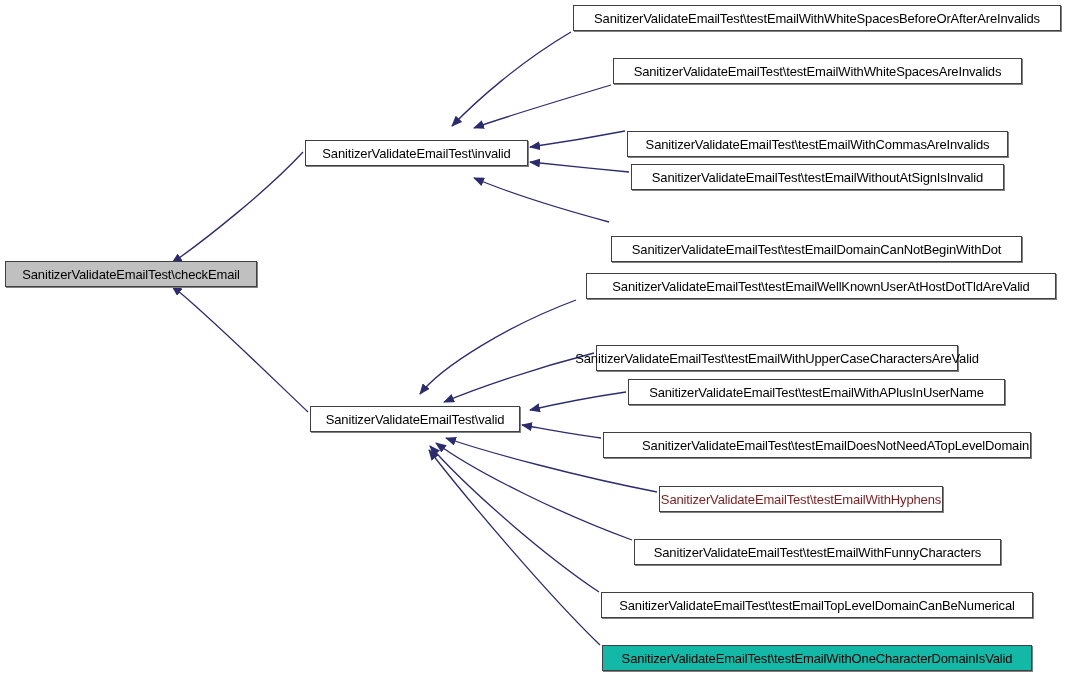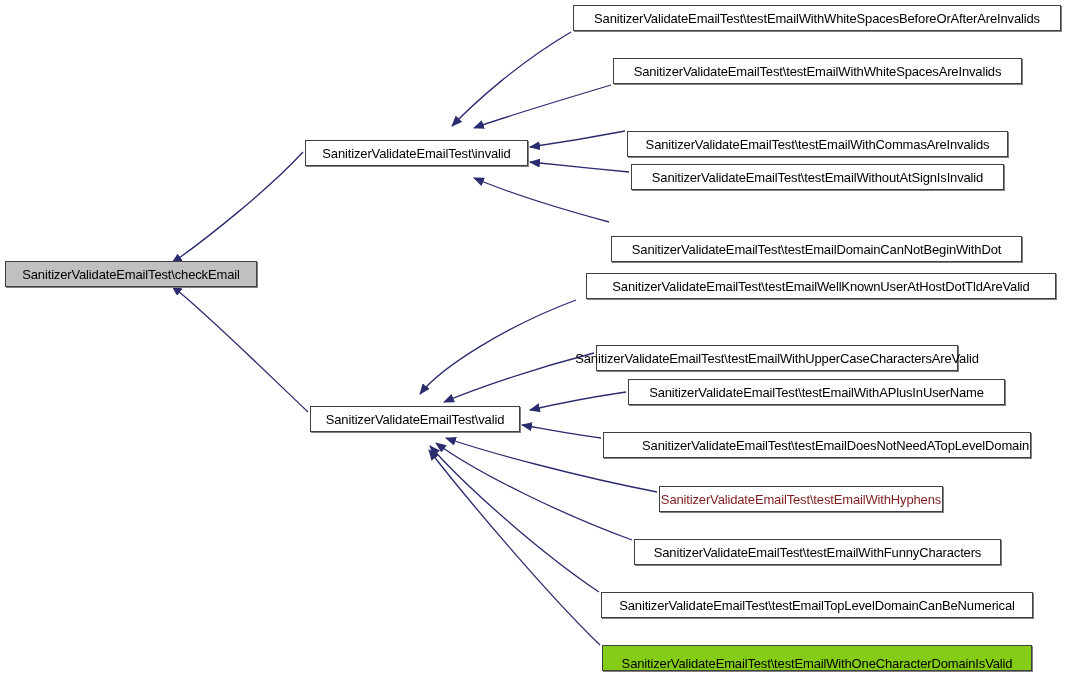--- a/index.html
+++ b/index.html
@@ -116,18 +116,18 @@
       </div>
       <div class="node" style="left: 659px; top: 486px; width: 284px; height: 26px; background: rgb(255, 255, 255); border-color: rgb(64, 64, 64); color: #7f1d1d;">
         <span class="node-label">SanitizerValidateEmailTest\testEmailWithHyphens</span>
       </div>
       <div class="node" style="left: 634px; top: 539px; width: 367px; height: 26px; background: rgb(255, 255, 255); border-color: rgb(64, 64, 64); color: rgb(0, 0, 0); align-items: center;">
         <span class="node-label">SanitizerValidateEmailTest\testEmailWithFunnyCharacters</span>
       </div>
       <div class="node" style="left: 601px; top: 592px; width: 432px; height: 26px; background: rgb(255, 255, 255); border-color: rgb(64, 64, 64); color: rgb(0, 0, 0);">
         <span class="node-label">SanitizerValidateEmailTest\testEmailTopLevelDomainCanBeNumerical</span>
       </div>
-      <div class="node" style="left: 602px; top: 645px; width: 430px; height: 26px; background: #84cc16; border-color: rgb(64, 64, 64); color: rgb(0, 0, 0); align-items: flex-end;">
+      <div class="node" style="left: 602px; top: 645px; width: 430px; height: 26px; background: #14b8a6; border-color: rgb(64, 64, 64); color: rgb(0, 0, 0);">
         <span class="node-label">SanitizerValidateEmailTest\testEmailWithOneCharacterDomainIsValid</span>
       </div>
     </div>
 
 </div>
 
 </body></html>

